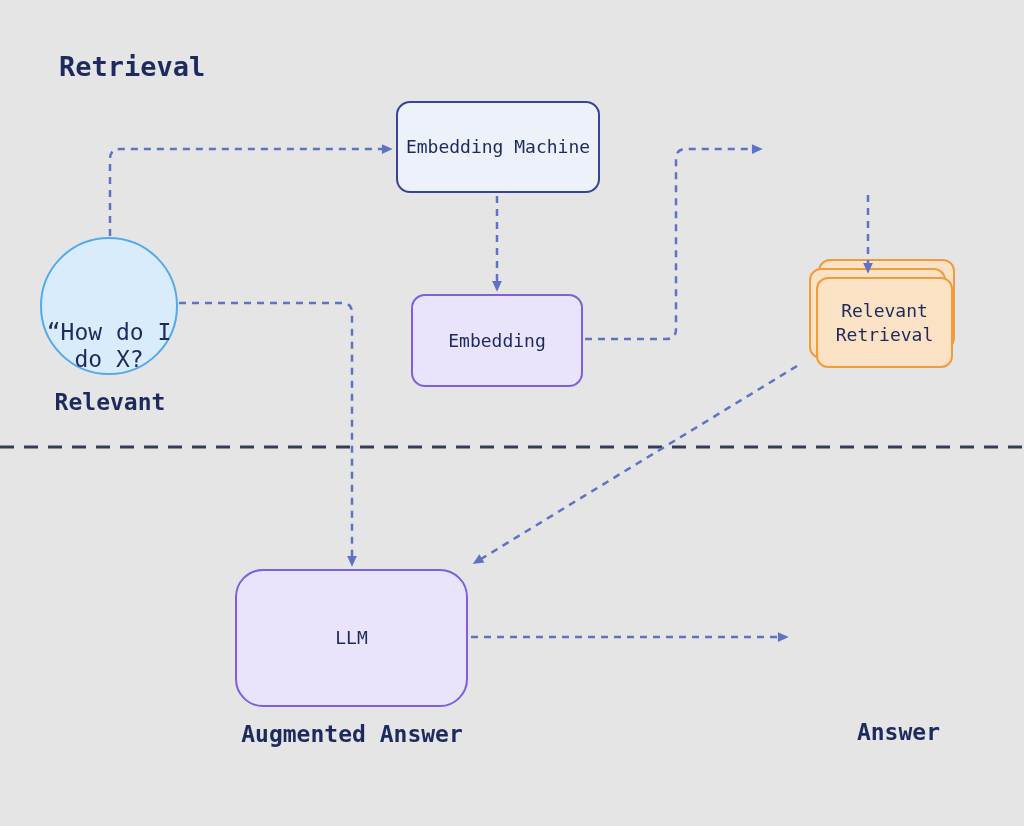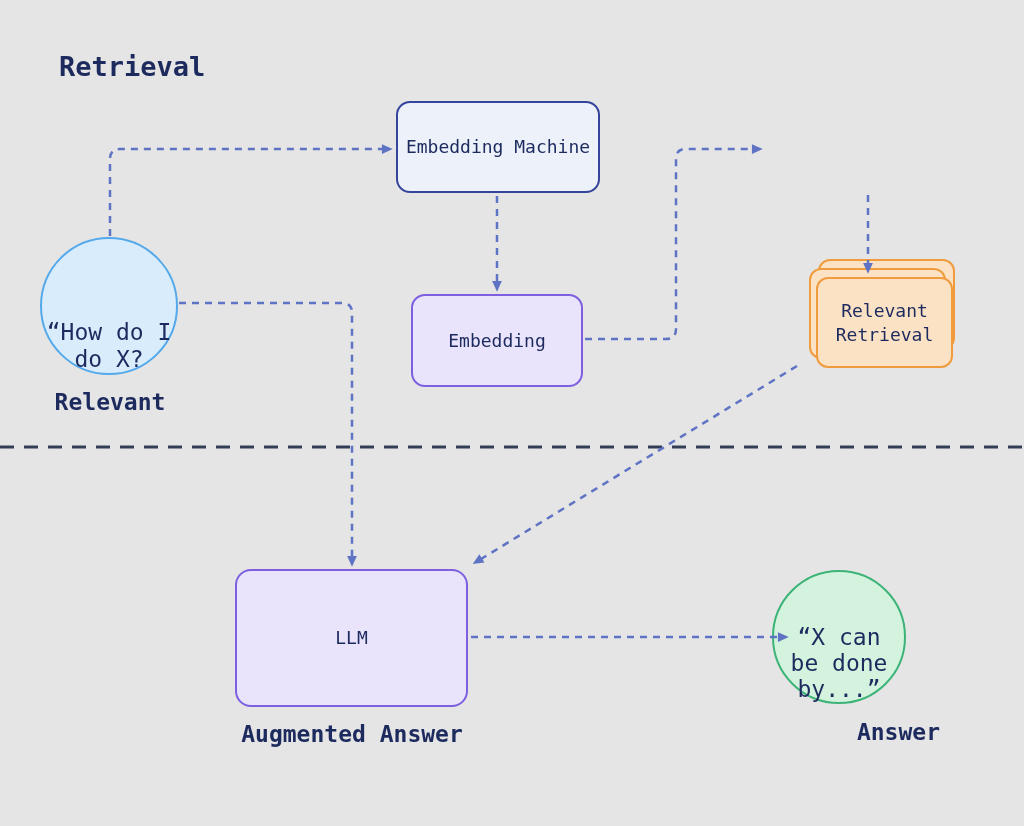--- a/index.html
+++ b/index.html
@@ -88,30 +88,25 @@
     <span>Embedding</span>
   </div>
 
   <div class="card" style="left: 818px; top: 259px; width: 137px; height: 91px; background: rgb(251, 226, 197); border-color: rgb(240, 156, 62);"></div>
   <div class="card" style="left: 809px; top: 268px; width: 137px; height: 91px; background: rgb(251, 226, 197); border-color: rgb(240, 156, 62);"></div>
   <div class="card front" style="left: 816px; top: 277px; width: 137px; height: 91px; background: rgb(251, 226, 197); border-color: rgb(240, 156, 62);">
     <span>Relevant</span>
     <span>Retrieval</span>
   </div>
 
-  <div class="node" style="left: 235px; top: 569px; width: 233px; height: 138px; border-radius: 16px; background: rgb(233, 227, 251); border-color: rgb(125, 95, 224);">
+  <div class="node" style="left: 235px; top: 569px; width: 233px; height: 138px; border-radius: 28px; background: rgb(233, 227, 251); border-color: rgb(125, 95, 224);">
     <span>LLM</span>
   </div>
   <div class="caption big" style="left:202px;top:721px;width:300px;">Augmented Answer</div>
 
-  <div class="circle" style="left: 772px; top: 570px; width: 134px; height: 134px; line-height: 26px; background: rgb(211, 243, 222); border-color: rgb(60, 179, 119);">
-    <span>“X can</span>
-    <span>be done</span>
-    <span>by...”</span>
-  </div>
   <div class="caption" style="left:740px;top:719px;width:200px;text-align:right;">Answer</div>
 
   <svg class="wires" width="1024" height="826" viewBox="0 0 1024 826">
     <defs>
       <marker id="ah" viewBox="0 0 12 12" refX="2" refY="6" markerWidth="13" markerHeight="13" markerUnits="userSpaceOnUse" orient="auto">
         <path d="M1 1.5 L11 6 L1 10.5 Z" style="fill: rgb(95, 115, 196);"></path>
       </marker>
     </defs>
 
     <path d="M0 447 L1024 447" fill="none" stroke-width="3" stroke-dasharray="14 10" style="stroke: rgb(51, 61, 86);"></path>

